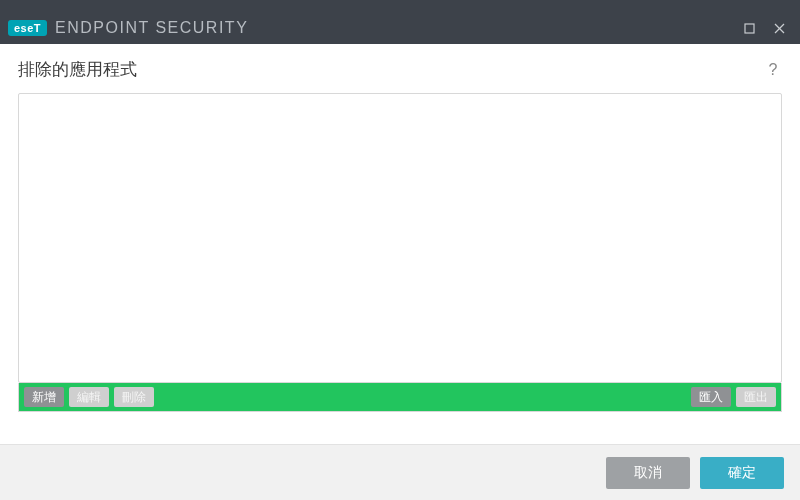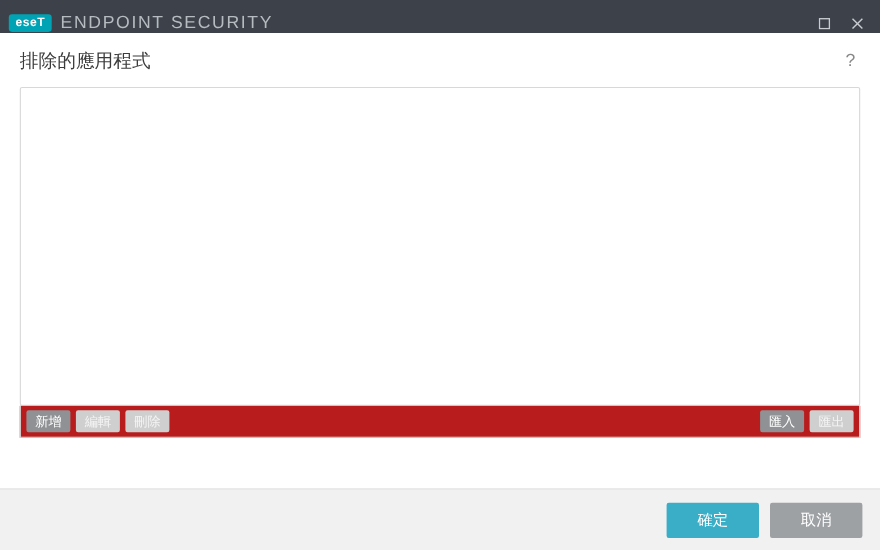--- a/index.html
+++ b/index.html
@@ -5,21 +5,21 @@
     * { margin: 0; padding: 0; box-sizing: border-box; }
     body {
       font-family: "Microsoft JhengHei", "PingFang TC", Arial, sans-serif;
       background: #fff;
       width: 800px;
       height: 500px;
       overflow: hidden;
     }
     .titlebar {
       background: #3d424a;
-      height: 30px;
+      height: 44px;
       display: flex;
       align-items: center;
       padding: 12px 6px 0 8px;
       color: #c8ccd0;
     }
     .logo-badge {
       background: #00a3b4;
       color: #fff;
       font-weight: bold;
       font-size: 11px;
@@ -66,21 +66,21 @@
       width: 18px;
       text-align: center;
     }
     .list-panel {
       border: 1px solid #d8d8d8;
       background: #fff;
       height: 290px;
       border-radius: 2px;
     }
     .action-row {
-      background: #b91c1c;
+      background: #22c55e;
       border: 1px solid #d8d8d8;
       border-top: none;
       padding: 4px 5px;
       display: flex;
       gap: 5px;
       align-items: flex-start;
     }
     .action-spacer { flex: 1; }
     .small-btn {
       font-size: 12px;
@@ -157,15 +157,15 @@
     <button class="small-btn enabled">新增</button>
     <button class="small-btn disabled">編輯</button>
     <button class="small-btn disabled">刪除</button>
     <span class="action-spacer"></span>
     <button class="small-btn enabled">匯入</button>
     <button class="small-btn disabled">匯出</button>
   </div>
 </div>
 
 <div class="footer">
+  <button class="footer-btn secondary">取消</button>
   <button class="footer-btn primary">確定</button>
-  <button class="footer-btn secondary">取消</button>
 </div>
 
 </body></html>

